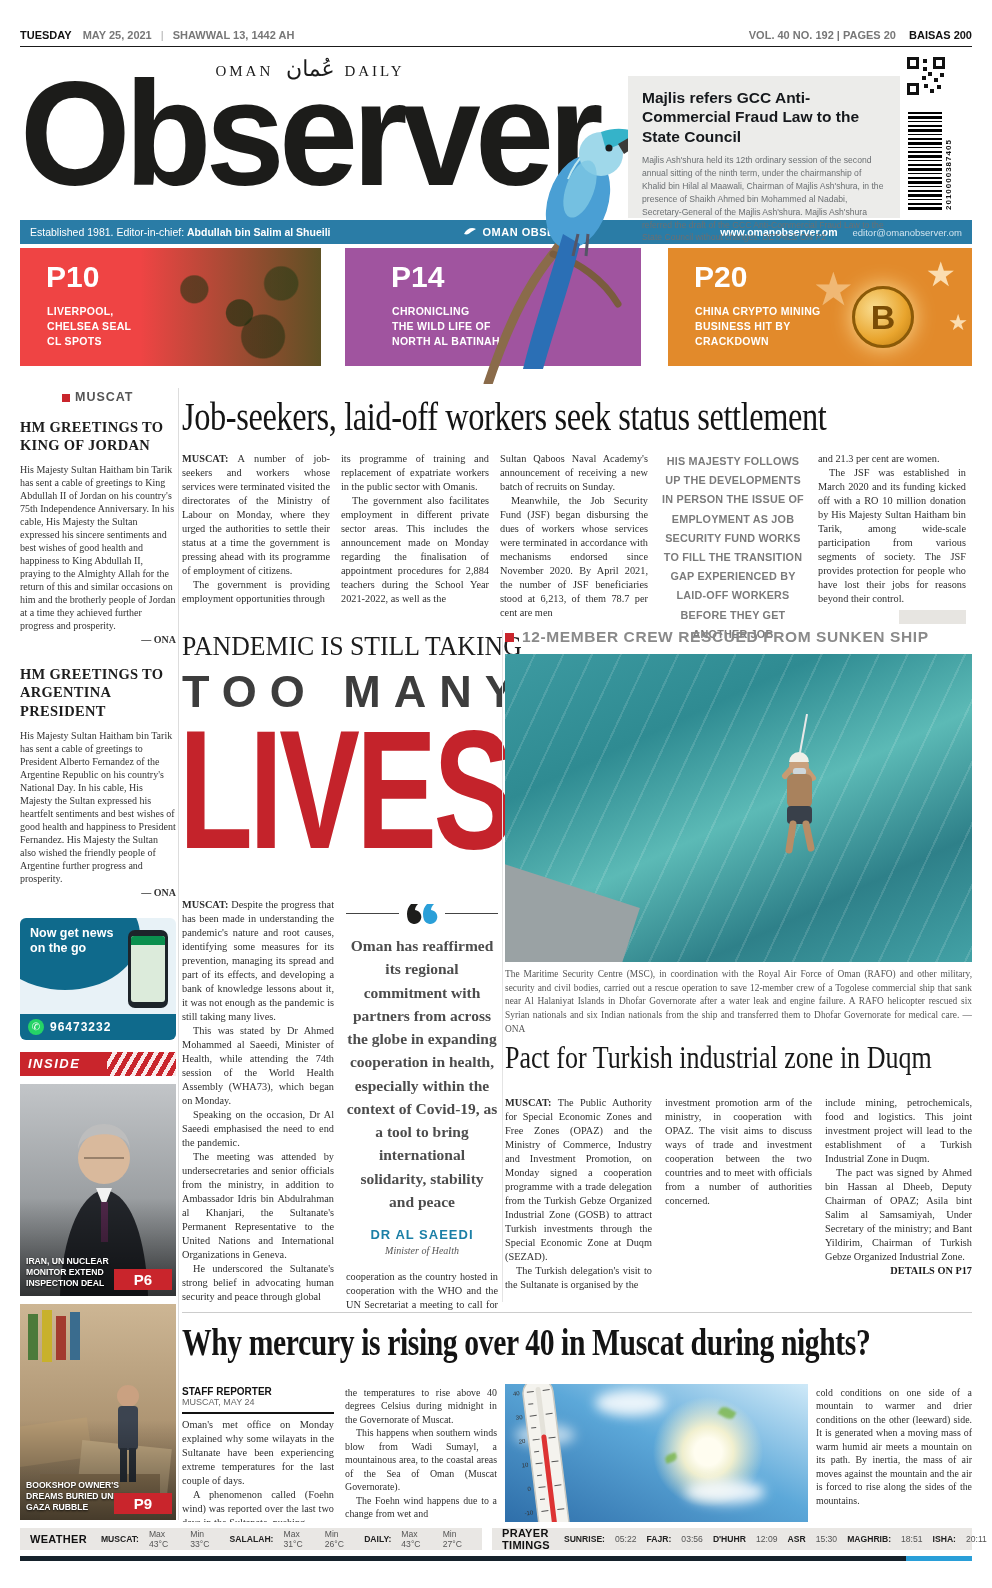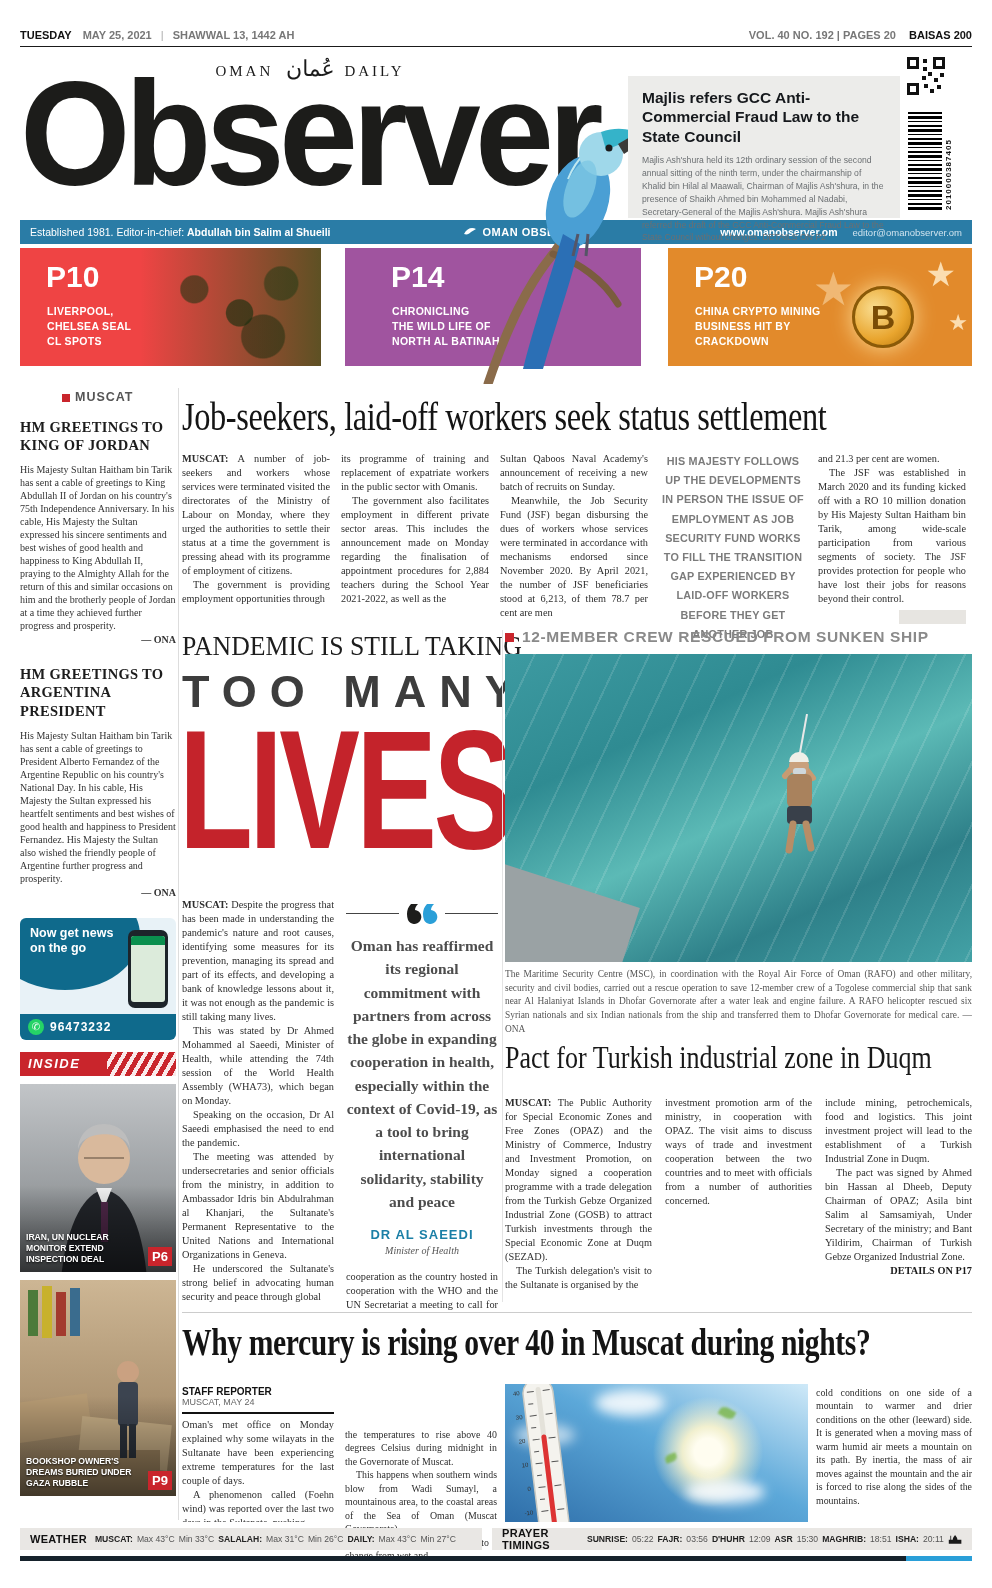--- a/index.html
+++ b/index.html
@@ -75,21 +75,21 @@
   .wapromo .wab{width:16px;height:16px;border-radius:50%;background:#25d366;color:#fff;font-size:10px;display:flex;align-items:center;justify-content:center;}
   .wapromo .numtxt{color:#fff;font-family:"Liberation Sans",sans-serif;font-weight:bold;font-size:12px;letter-spacing:1px;}
   .insideb{width:156px;height:24px;background:#c9252c;position:relative;margin-bottom:8px;overflow:hidden;}
   .insideb .lbl{position:absolute;left:8px;top:4px;color:#fff;font-family:"Liberation Sans",sans-serif;font-weight:bold;font-style:italic;font-size:13px;letter-spacing:1.5px;}
   .insideb .stripes{position:absolute;right:0;top:0;width:44%;height:100%;
        background:repeating-linear-gradient(120deg,#c9252c 0 5px,#fff 5px 9px);opacity:.9;}
   .railphoto{width:156px;position:relative;overflow:hidden;margin-bottom:8px;}
   .railphoto .cap{position:absolute;left:6px;bottom:6px;right:26px;color:#fff;font-family:"Liberation Sans",sans-serif;
                   font-weight:bold;font-size:8.6px;line-height:1.3;text-shadow:0 1px 2px rgba(0,0,0,.8);}
   .railphoto .pbadge{position:absolute;right:4px;bottom:6px;background:#c9252c;color:#fff;font-family:"Liberation Sans",sans-serif;
-                     font-weight:bold;font-size:13px;padding:2px 4px;}
+                     font-weight:bold;font-size:15px;padding:2px 20px;}
   .railphoto .shade{position:absolute;left:0;bottom:0;width:100%;height:46%;background:linear-gradient(to top,rgba(0,0,0,.55),transparent);}
 
   
   .lead-headline{left:182px;top:392px;width:790px;font-size:41px;color:#141414;white-space:nowrap;}
   .lead-headline .inner{display:inline-block;transform:scaleX(.79);transform-origin:left top;letter-spacing:-.5px;}
   .pcol{font-size:10.3px;line-height:1.36;text-align:justify;color:#2e2e2e;}
   .pcol p{margin:0;}
   .pcol p + p{text-indent:11px;}
   .pull{left:659px;top:452px;width:148px;font-family:"Liberation Sans",sans-serif;font-weight:bold;font-size:10.8px;
         line-height:1.78;color:#7b7b7b;text-align:center;letter-spacing:.2px;}
@@ -139,21 +139,21 @@
   .byline .b2{font-family:"Liberation Sans",sans-serif;font-size:9px;color:#666;}
   .skyphoto{left:505px;top:1384px;width:303px;height:138px;overflow:hidden;
             background:linear-gradient(205deg,#cfe9f8 0%,#5ca8d9 45%,#2e6ea9 100%);}
   .sun{position:absolute;right:40px;top:8px;width:120px;height:120px;border-radius:50%;
        background:radial-gradient(circle,#fffdf0 0 16%,rgba(255,246,205,.9) 30%,rgba(255,246,205,0) 65%);}
   .cloud{position:absolute;background:#fff;border-radius:50%;filter:blur(6px);opacity:.85;}
   .leaf{position:absolute;background:#7ab648;border-radius:50% 0;filter:blur(1px);opacity:.8;}
 
   
   .fbar{top:1528px;height:22px;background:#e9e7e4;display:flex;align-items:center;
-        font-family:"Liberation Sans",sans-serif;font-size:8.6px;color:#555;gap:4px;padding:0 10px;box-sizing:border-box;}
+        font-family:"Liberation Sans",sans-serif;font-size:8.6px;color:#555;gap:10px;padding:0 10px;box-sizing:border-box;}
   .fbar .flabel{font-weight:bold;font-size:11px;color:#111;letter-spacing:.3px;margin-right:4px;}
   .fbar .city{font-weight:bold;color:#222;}
   .bottomline{left:20px;top:1556px;width:952px;height:5px;background:#16222c;}
   .bottomline .tealseg{position:absolute;right:0;top:0;width:66px;height:5px;background:#2a9fd8;}
 </style>
 </head>
 <body>
 
 <div id="page">
 
@@ -290,21 +290,21 @@
         <div class="wab">✆</div>
         <span class="numtxt">96473232</span>
       </div>
     </div>
 
     <div class="insideb">
       <div class="stripes"></div>
       <div class="lbl">INSIDE</div>
     </div>
 
-    <div class="railphoto" style="height:188px;background:linear-gradient(180deg,#c2c5c8,#8f9396 70%,#6d7174);">
+    <div class="railphoto" style="height:212px;background:linear-gradient(180deg,#c2c5c8,#8f9396 70%,#6d7174);">
       <svg width="156" height="212" viewBox="0 0 156 212" style="position:absolute;left:0;top:0;">
         <circle cx="84" cy="74" r="26" fill="#d9b99c"></circle>
         <path d="M58 66 C60 46 108 44 110 66 C110 52 100 40 84 40 C68 40 58 52 58 66 Z" fill="#bdbdbd"></path>
         <path d="M40 212 C42 150 62 108 84 106 C110 108 126 152 128 212 Z" fill="#23262b"></path>
         <path d="M76 104 L84 124 L92 104 Z" fill="#f2f2f2"></path>
         <rect x="81" y="118" width="7" height="40" fill="#50284a"></rect>
         <path d="M64 74 L104 74" stroke="#5a4a3c" stroke-width="2" opacity=".5"></path>
       </svg>
       <div class="shade"></div>
       <div class="cap">IRAN, UN NUCLEAR MONITOR EXTEND INSPECTION DEAL</div>
@@ -434,21 +434,21 @@
     <span class="inner">Why mercury is rising over 40 in Muscat during nights?</span>
   </div>
   <div class="abs byline">
     <div class="b1">STAFF REPORTER</div>
     <div class="b2">MUSCAT, MAY 24</div>
   </div>
   <div class="abs pcol" style="left:182px;top:1418px;width:152px;height:104px;overflow:hidden;">
     <p>Oman's met office on Monday explained why some wilayats in the Sultanate have been experiencing extreme temperatures for the last couple of days.</p>
     <p>A phenomenon called (Foehn wind) was reported over the last two days in the Sultanate, pushing</p>
   </div>
-  <div class="abs pcol" style="left:345px;top:1428px;width:152px;height:136px;overflow:hidden;font-size:9.9px;">
+  <div class="abs pcol" style="left:345px;top:1386px;width:152px;height:136px;overflow:hidden;font-size:9.9px;">
     <p>the temperatures to rise above 40 degrees Celsius during midnight in the Governorate of Muscat.</p>
     <p>This happens when southern winds blow from Wadi Sumayl, a mountainous area, to the coastal areas of the Sea of Oman (Muscat Governorate).</p>
     <p>The Foehn wind happens due to a change from wet and</p>
   </div>
   <div class="abs skyphoto">
     <div class="sun"></div>
     <div class="cloud" style="left:90px;top:6px;width:70px;height:26px;"></div>
     <div class="cloud" style="left:180px;top:96px;width:80px;height:24px;"></div>
     <div class="cloud" style="left:10px;top:40px;width:60px;height:22px;opacity:.6;"></div>
     <div class="leaf" style="left:214px;top:24px;width:16px;height:10px;transform:rotate(30deg);"></div>

